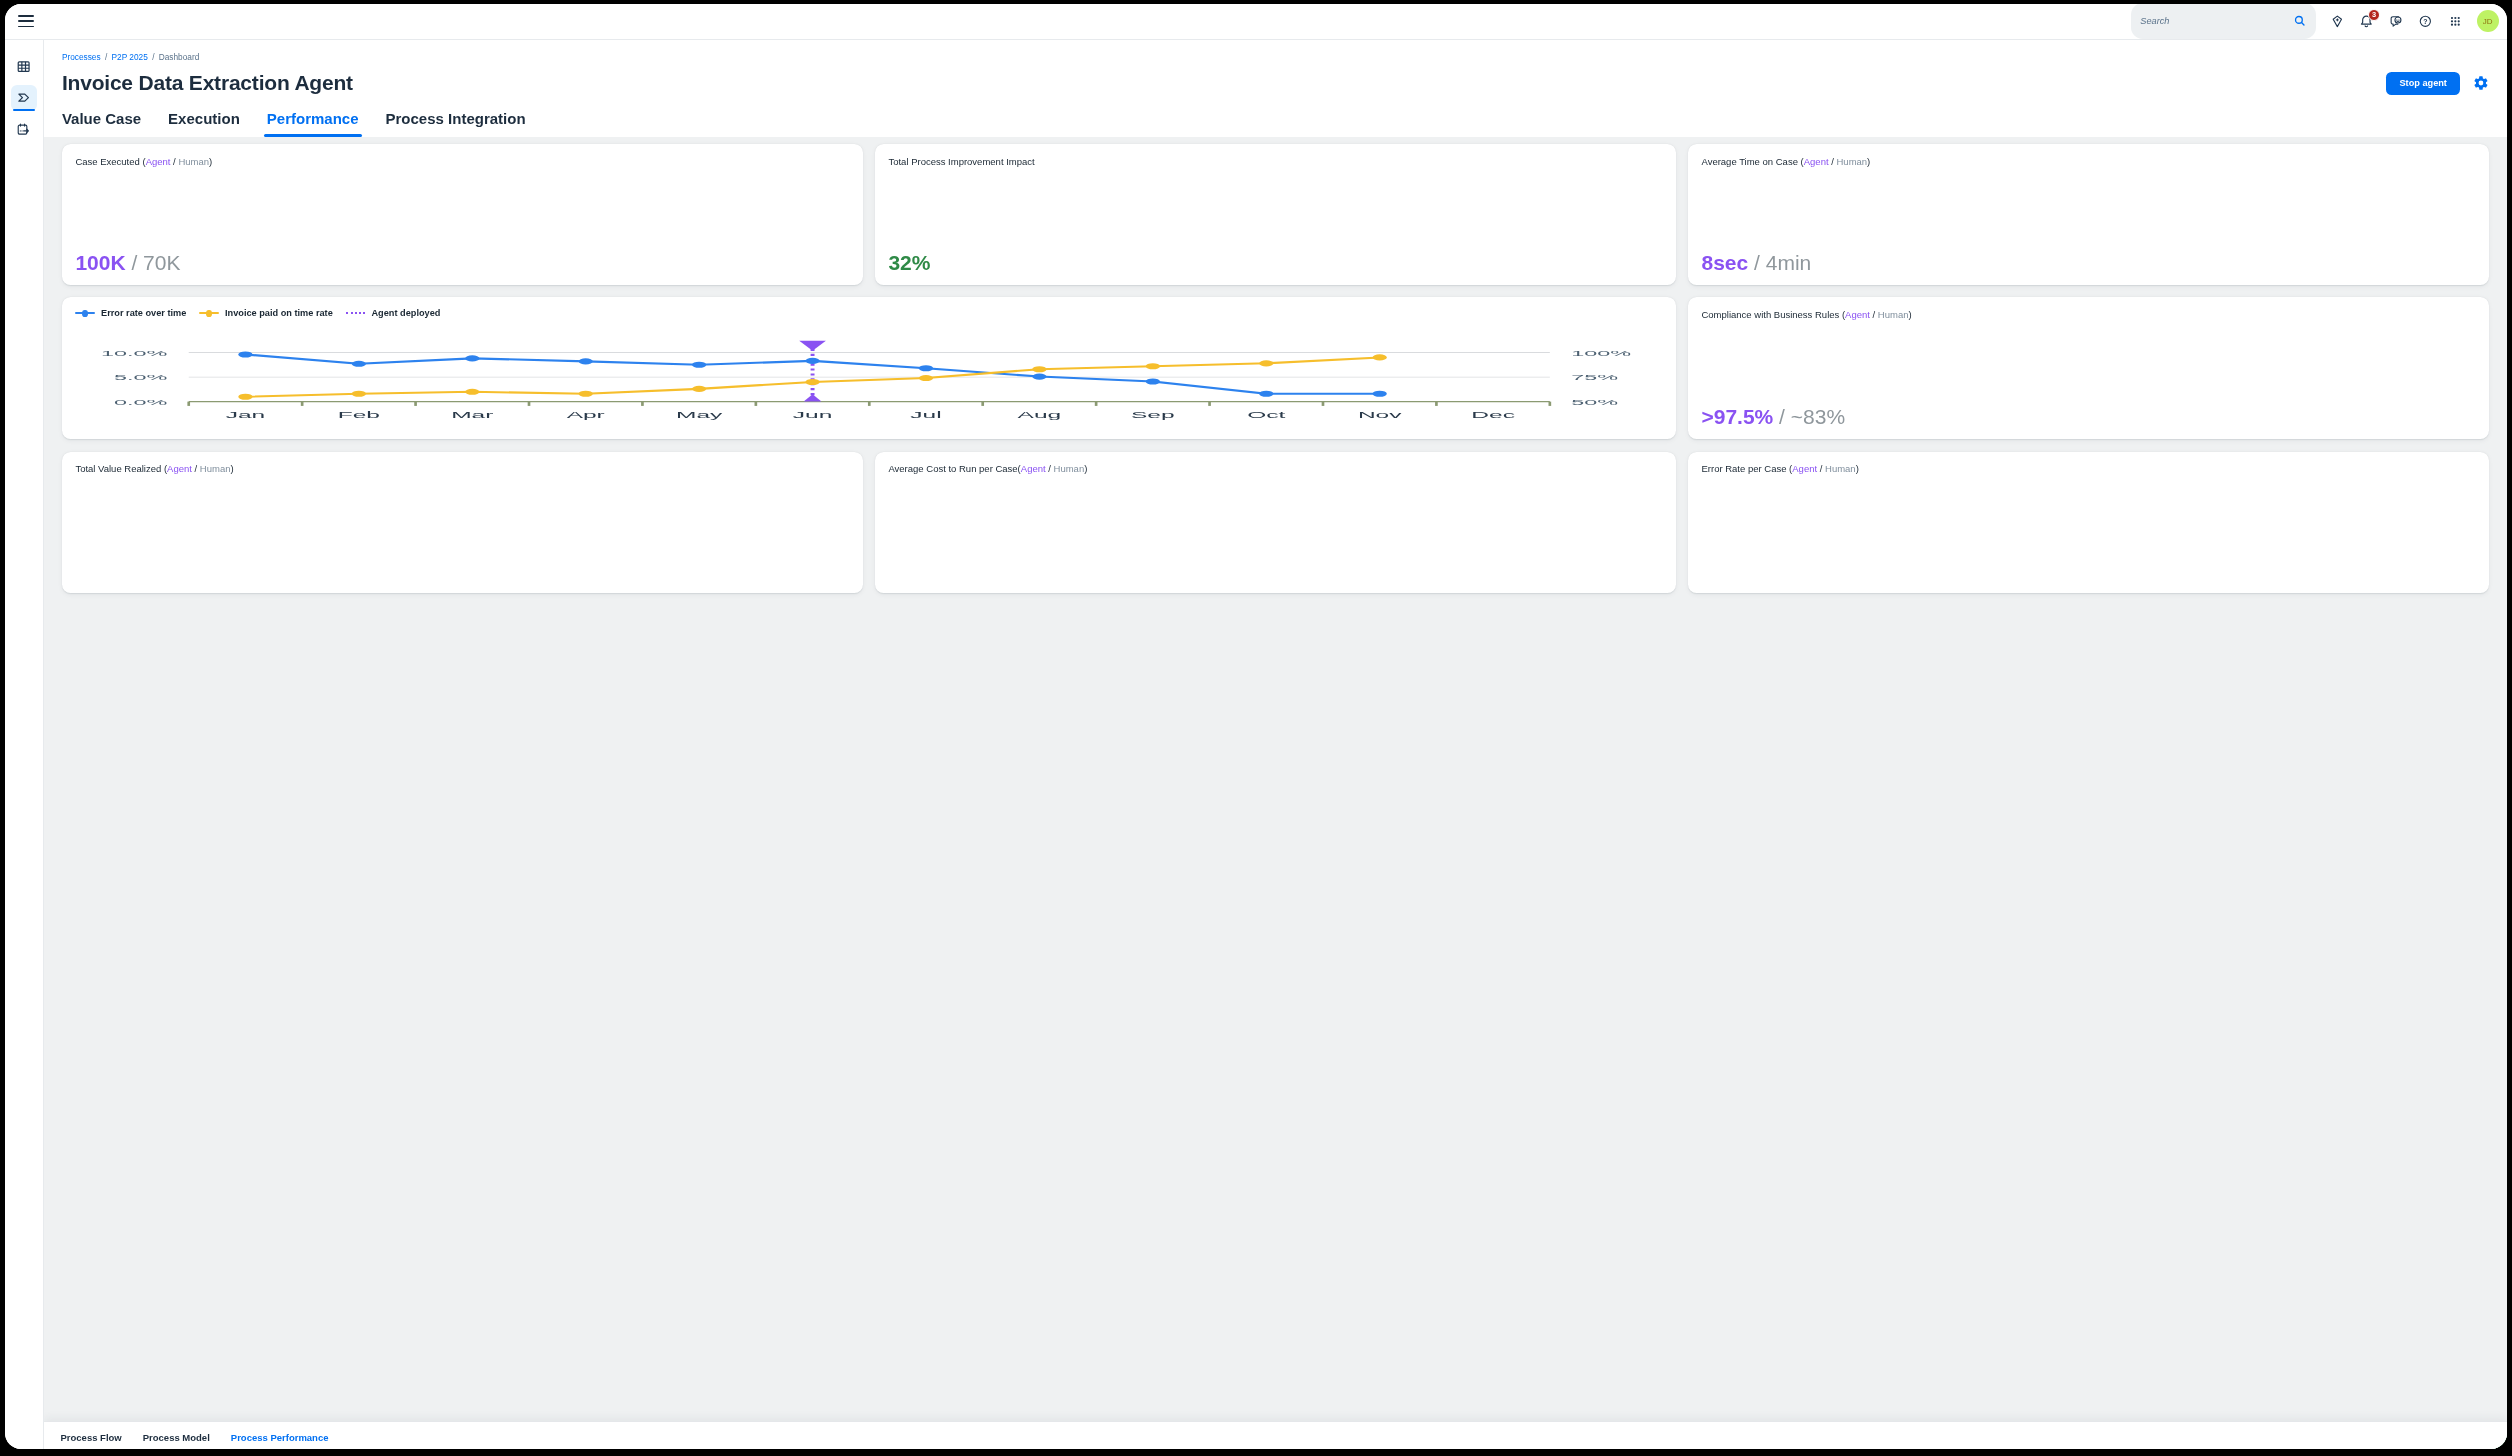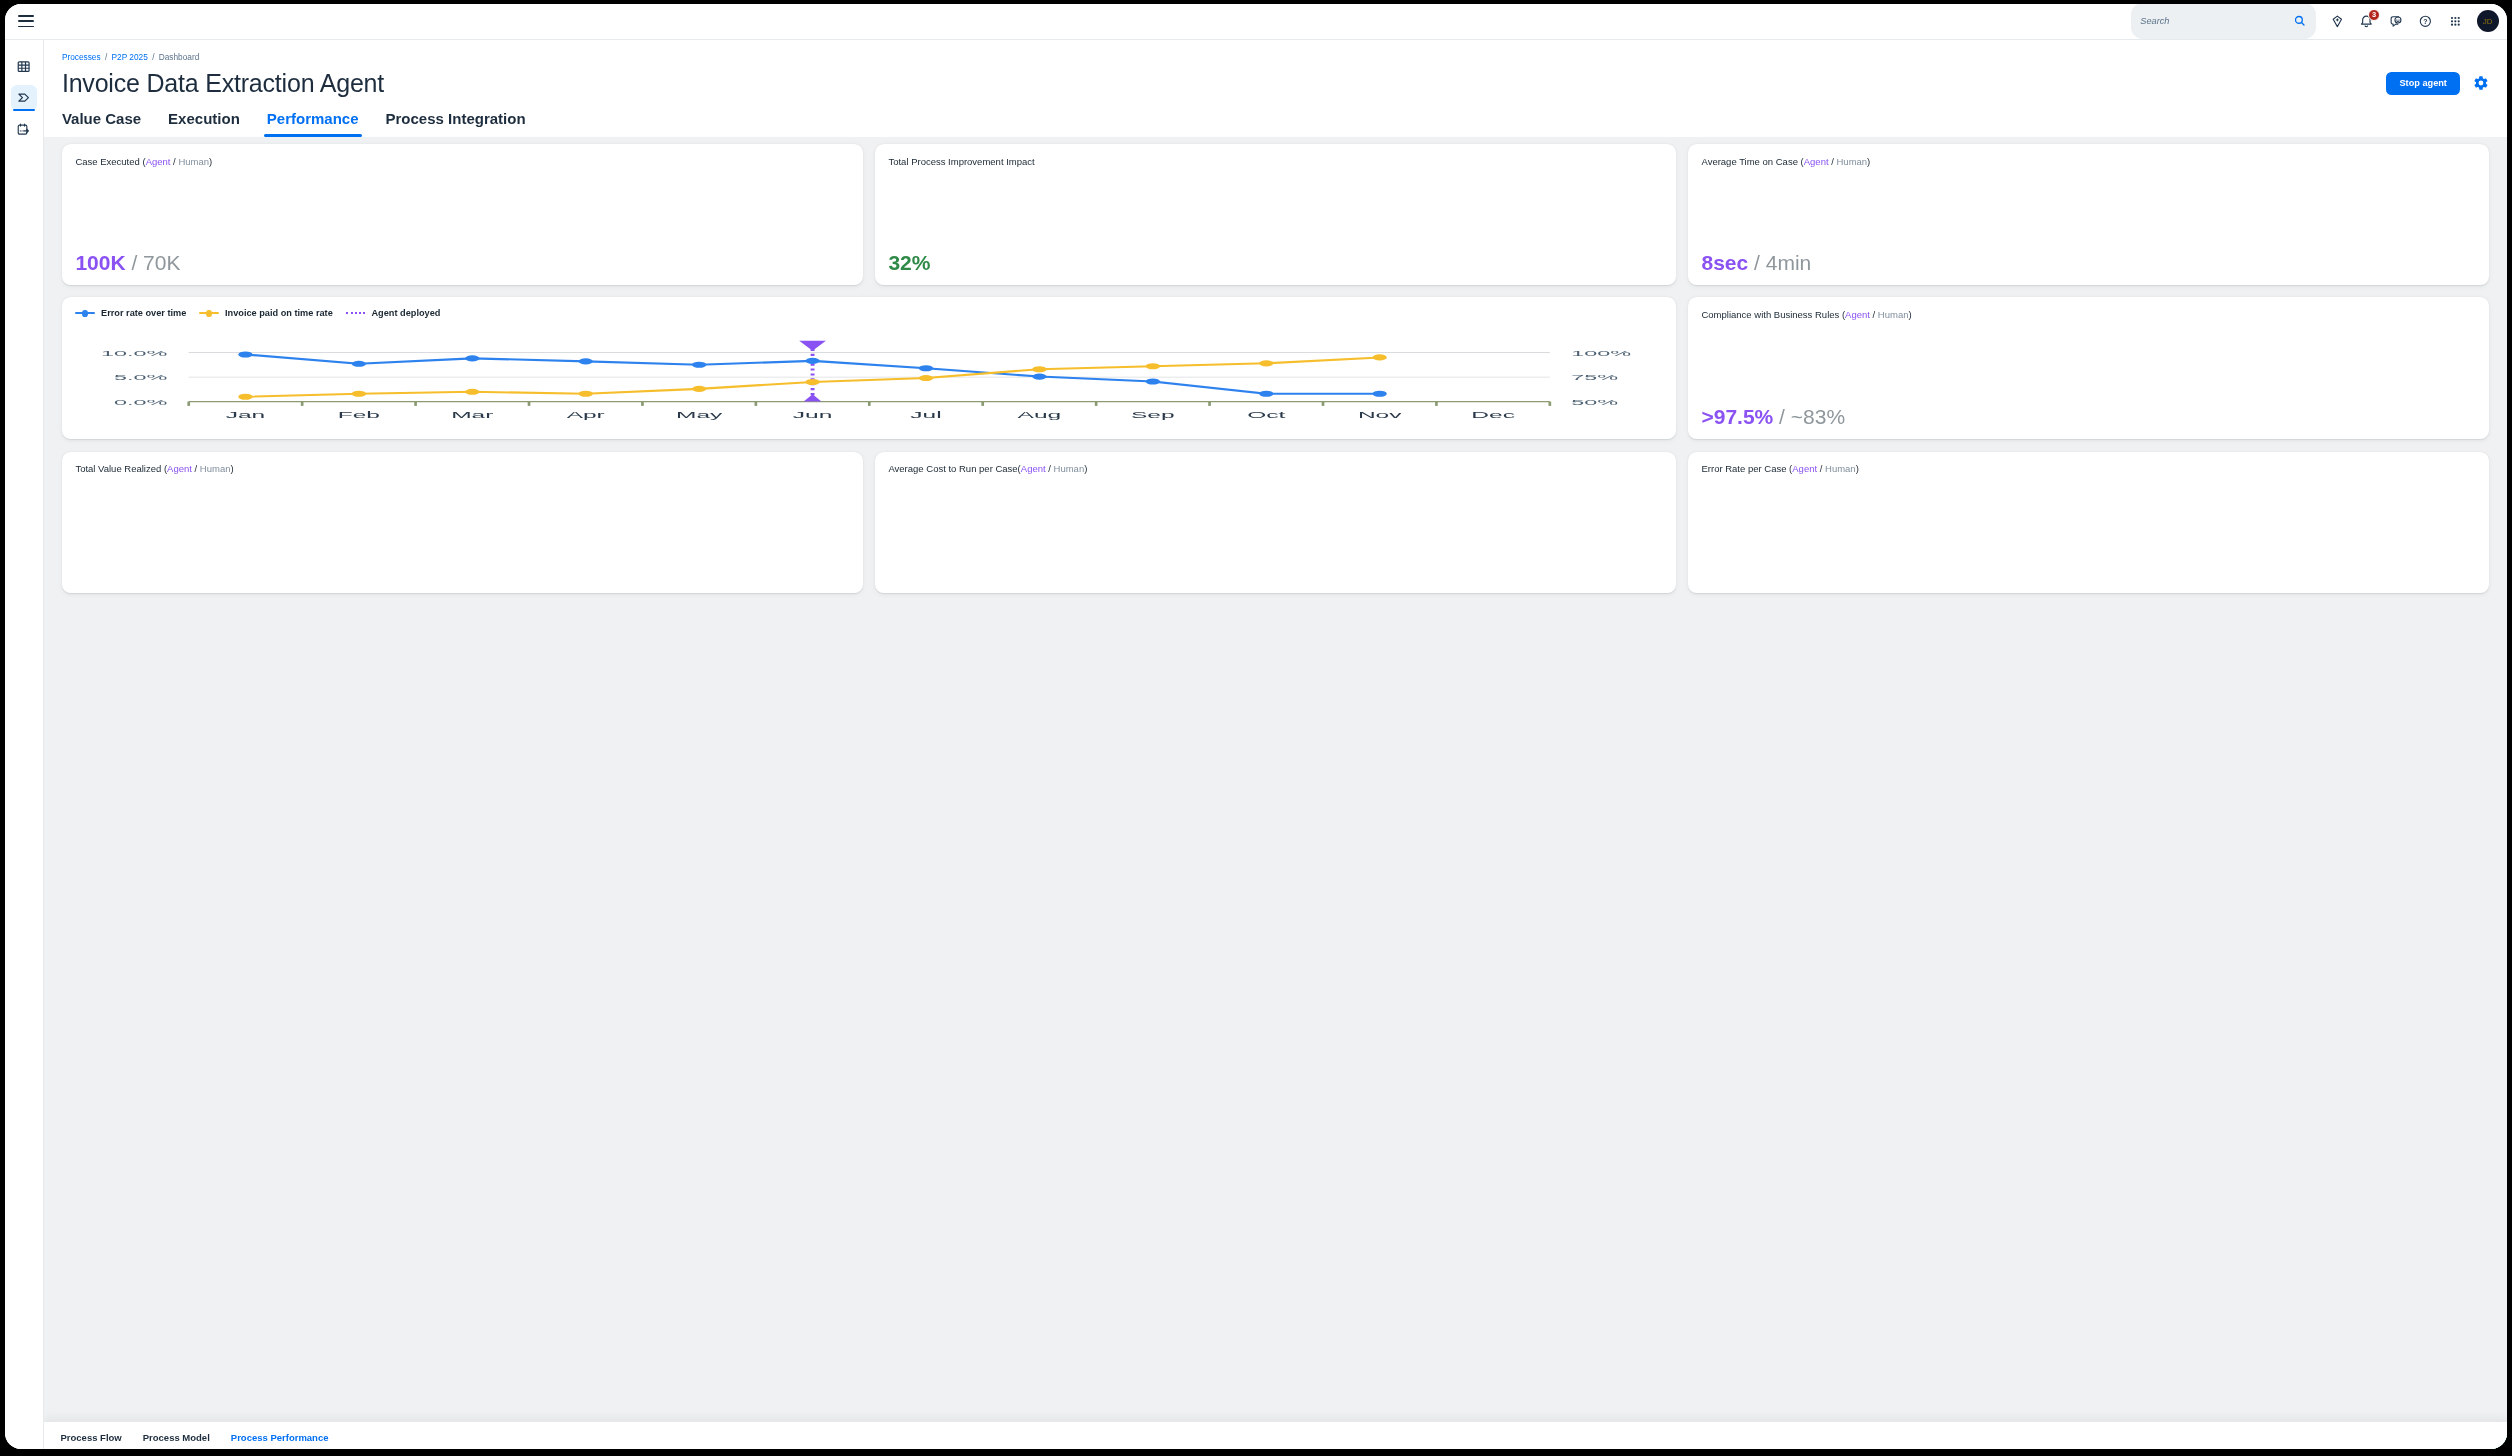--- a/index.html
+++ b/index.html
@@ -27,21 +27,21 @@
     font-style:italic; font-size:9.2px; color:var(--slate);
     font-family:"Liberation Sans", sans-serif;}
   .search input::placeholder{ color:var(--slate); opacity:1; }
   .icon-btn{ width:16px; height:16px; position:relative; color:#223850;
     display:flex; align-items:center; justify-content:center; cursor:pointer;}
   .icon-btn svg{ display:block; }
   .badge{ position:absolute; top:-4.3px; right:-5.5px; min-width:11.7px; height:11.7px;
     border-radius:6.1px; background:var(--badge); color:#fff; font-size:7.4px;
     font-weight:bold; display:flex; align-items:center; justify-content:center;
     padding:0 2.5px; border:1.2px solid #fff;}
-  .avatar{ width:22px; height:22px; border-radius:50%; background:#0f172a;
+  .avatar{ width:22px; height:22px; border-radius:50%; background:#bef264;
     color:#8E7210; font-size:8px; font-weight:normal; display:flex;
     align-items:center; justify-content:center; cursor:pointer;}
 
   
   .shell{ display:flex; height:calc(100% - 36px); }
   .sidebar{ width:39px; border-right:0.6px solid var(--line); background:#fff;
     padding-top:13.5px; display:flex; flex-direction:column; align-items:center;
     gap:5.5px; flex-shrink:0;}
   .side-item{ width:26px; height:26px; border-radius:6.1px; display:flex;
     align-items:center; justify-content:center; color:#223850; cursor:pointer;
@@ -50,21 +50,21 @@
   .side-item.active::after{ content:""; position:absolute; left:1.8px; right:1.8px;
     bottom:0; height:2.1px; background:var(--blue); border-radius:1.2px;}
 
   .main{ flex:1; position:relative; display:flex; flex-direction:column;
     overflow:hidden; background:#22c55e;}
   .page-head{ padding:12.3px 18.4px 0 18px; background:#fff;}
   .breadcrumb{ font-size:8.3px; display:flex; gap:4.3px; }
   .breadcrumb a{ color:var(--blue); text-decoration:none; cursor:pointer;}
   .breadcrumb .sep, .breadcrumb .current{ color:var(--slate); }
   .title-row{ display:flex; align-items:center; margin-top:7.4px; }
-  h1{ font-size:25px; font-weight:400; color:var(--navy); letter-spacing:-0.2px;
+  h1{ font-size:21px; font-weight:700; color:var(--navy); letter-spacing:-0.2px;
     flex:1; line-height:28px;}
   .head-actions{ display:flex; align-items:center; gap:12.3px; }
   .btn-primary{ background:var(--blue); color:#fff; border:none; cursor:pointer;
     font-size:9.2px; font-weight:bold; padding:6.7px 13.5px; border-radius:5.5px;
     font-family:"Liberation Sans", sans-serif;}
   .gear{ color:var(--blue); cursor:pointer; display:flex; }
   .tabs{ display:flex; gap:27px; margin-top:13px; }
   .tab{ font-size:15px; font-weight:bold; color:var(--navy); padding-bottom:9.2px;
     position:relative; cursor:pointer;}
   .tab.active{ color:var(--blue); }

